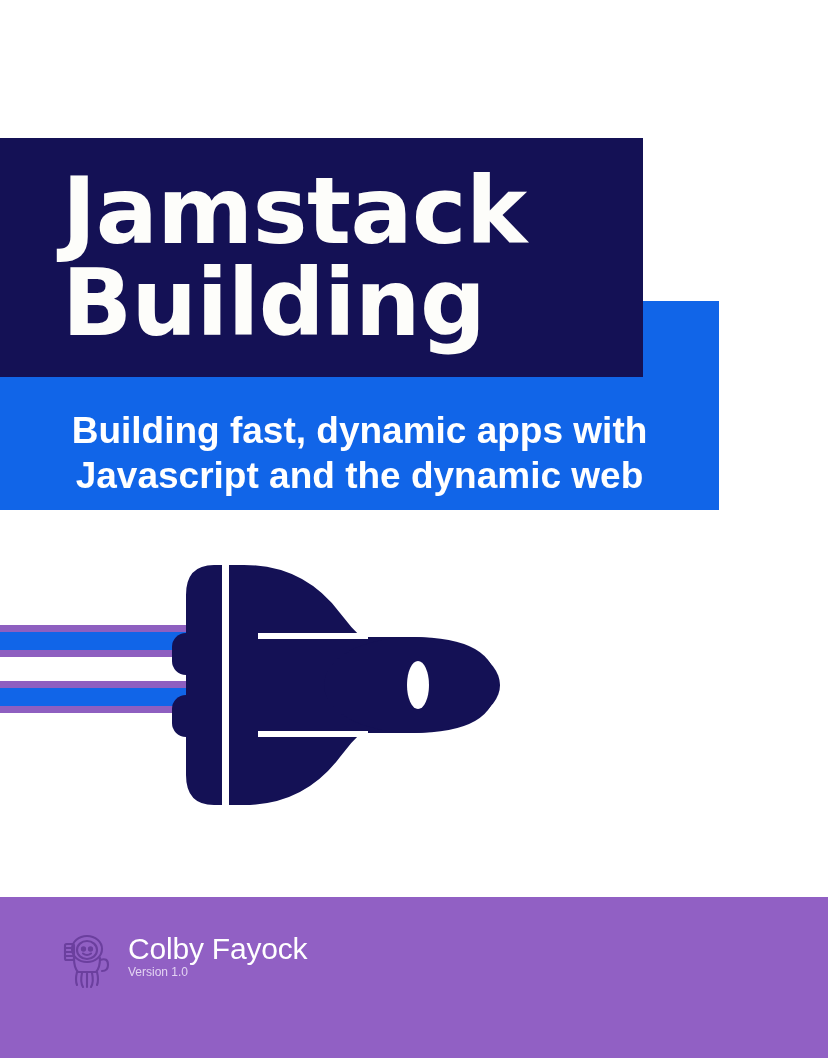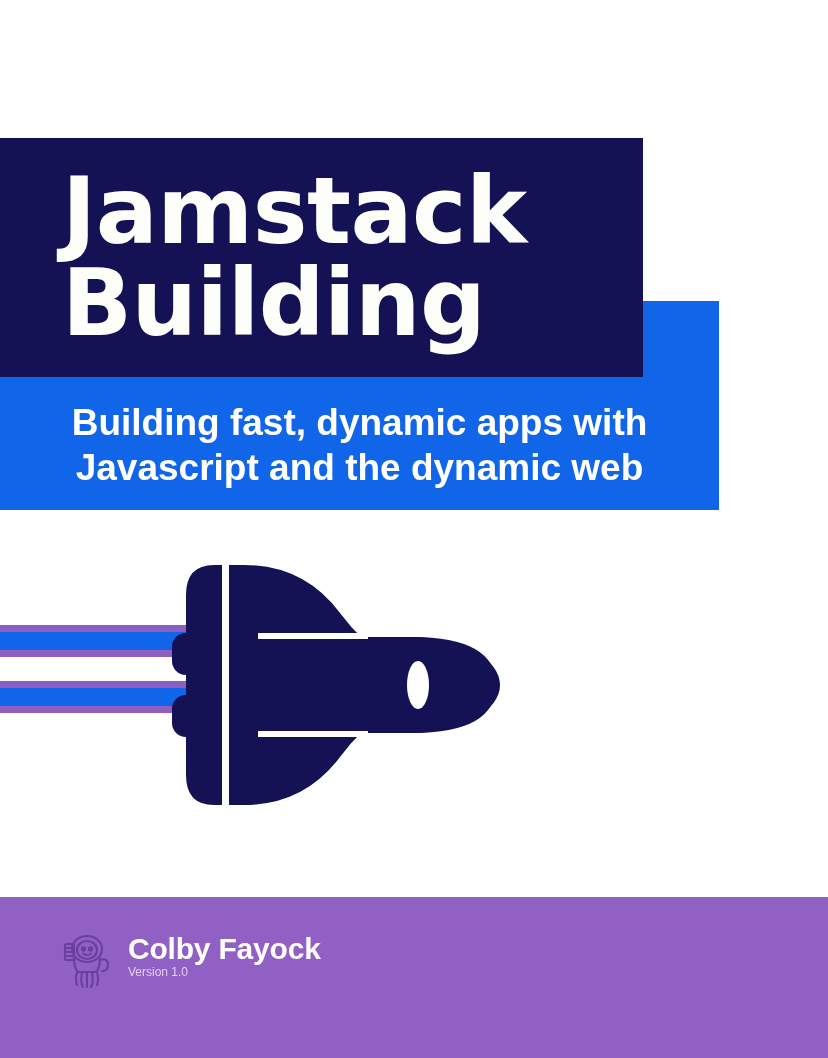--- a/index.html
+++ b/index.html
@@ -59,21 +59,21 @@
     line-height: 0.99;
     font-weight: 700;
     letter-spacing: -0.5px;
     white-space: nowrap;
     font-family: "DejaVu Sans", "Liberation Sans", sans-serif;
   }
 
   .subtitle-block {
     position: absolute;
     left: 0;
-    top: 380px;
+    top: 388px;
     width: 719px;
     height: 130px;
     z-index: 3;
     display: flex;
     flex-direction: column;
     justify-content: center;
     align-items: center;
     box-sizing: border-box;
     padding: 0 28px;
   }
@@ -129,21 +129,21 @@
   .mascot svg { display: block; width: 52px; height: 60px; }
   .author-text {
     display: flex;
     flex-direction: column;
     justify-content: flex-start;
     padding-top: 3px;
   }
   .author-name {
     color: #ffffff;
     font-size: 30px;
-    font-weight: 700;
+    font-weight: 400;
     line-height: 1.05;
     letter-spacing: -0.2px;
     font-family: "Liberation Sans", "DejaVu Sans", sans-serif;
   }
   .author-version {
     color: #e3d3f2;
     font-size: 12px;
     font-weight: 400;
     line-height: 1.2;
     font-family: "Liberation Sans", "DejaVu Sans", sans-serif;

